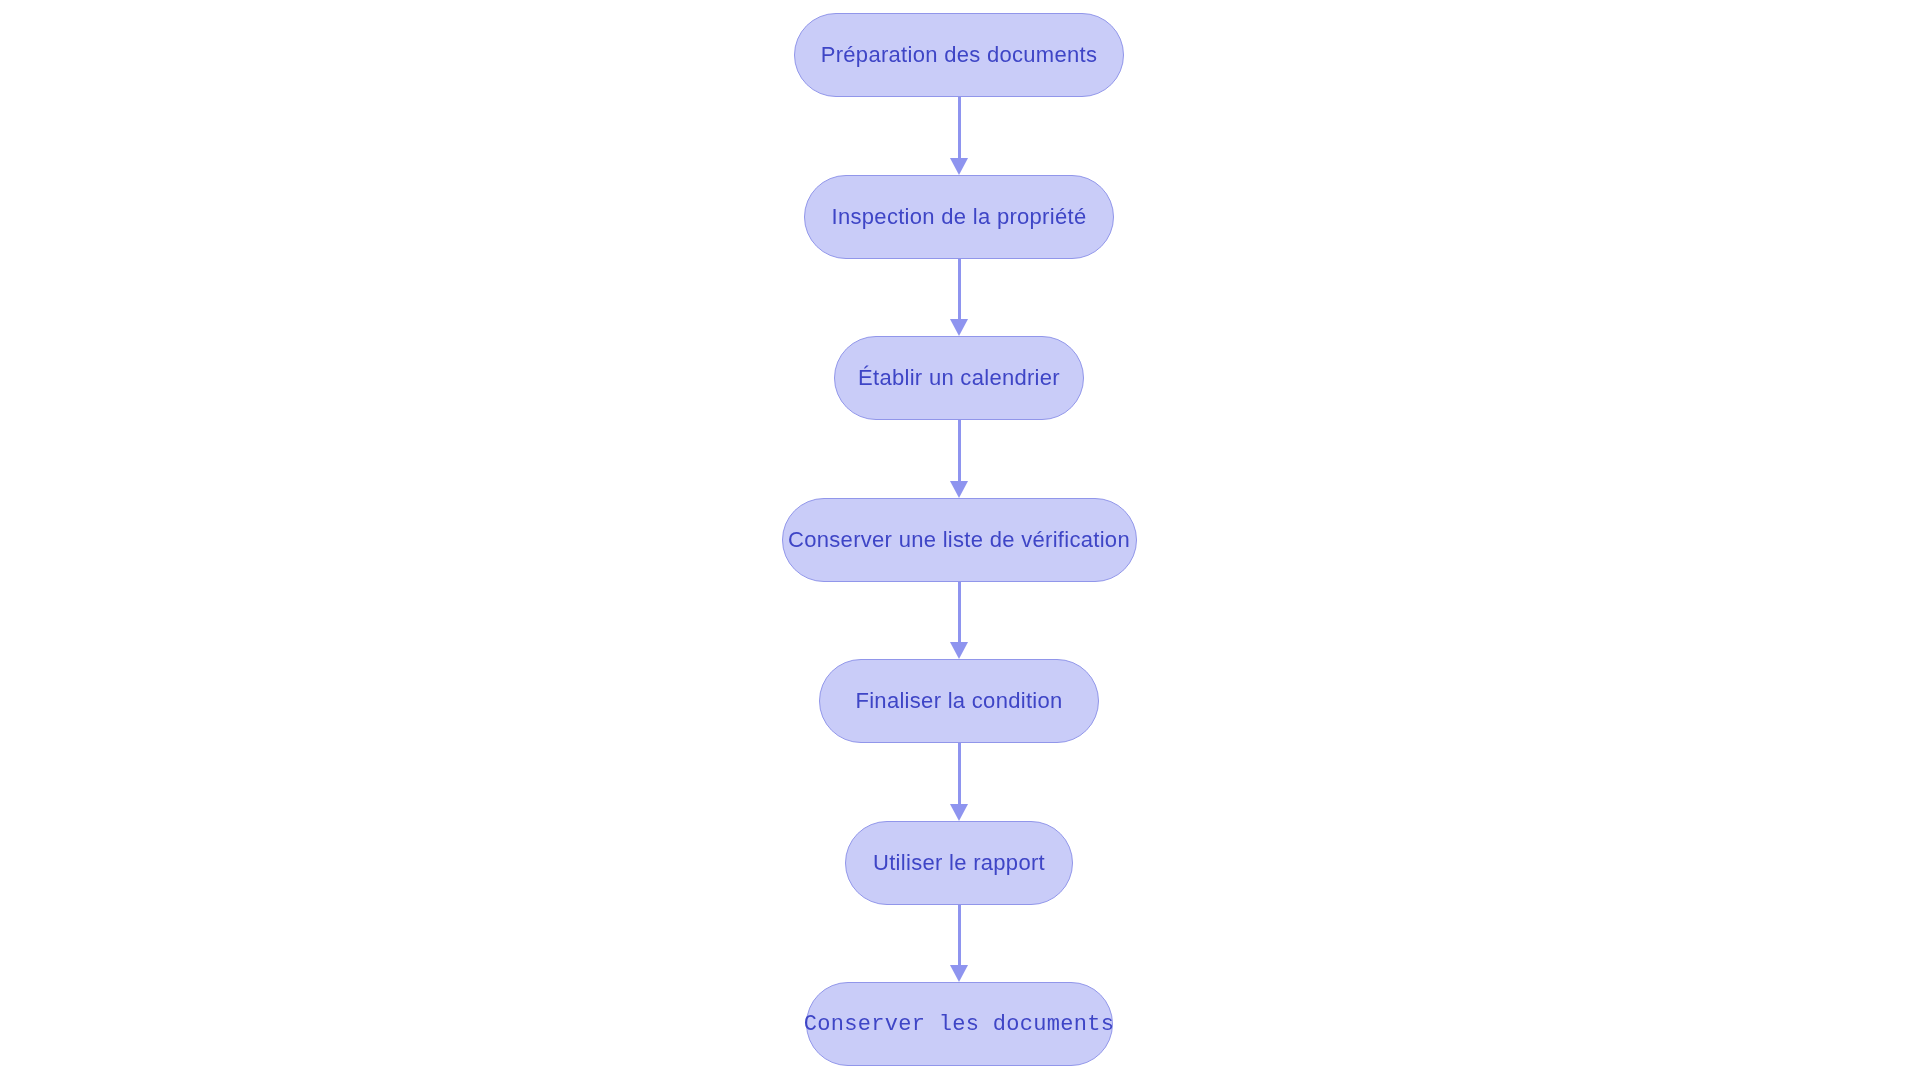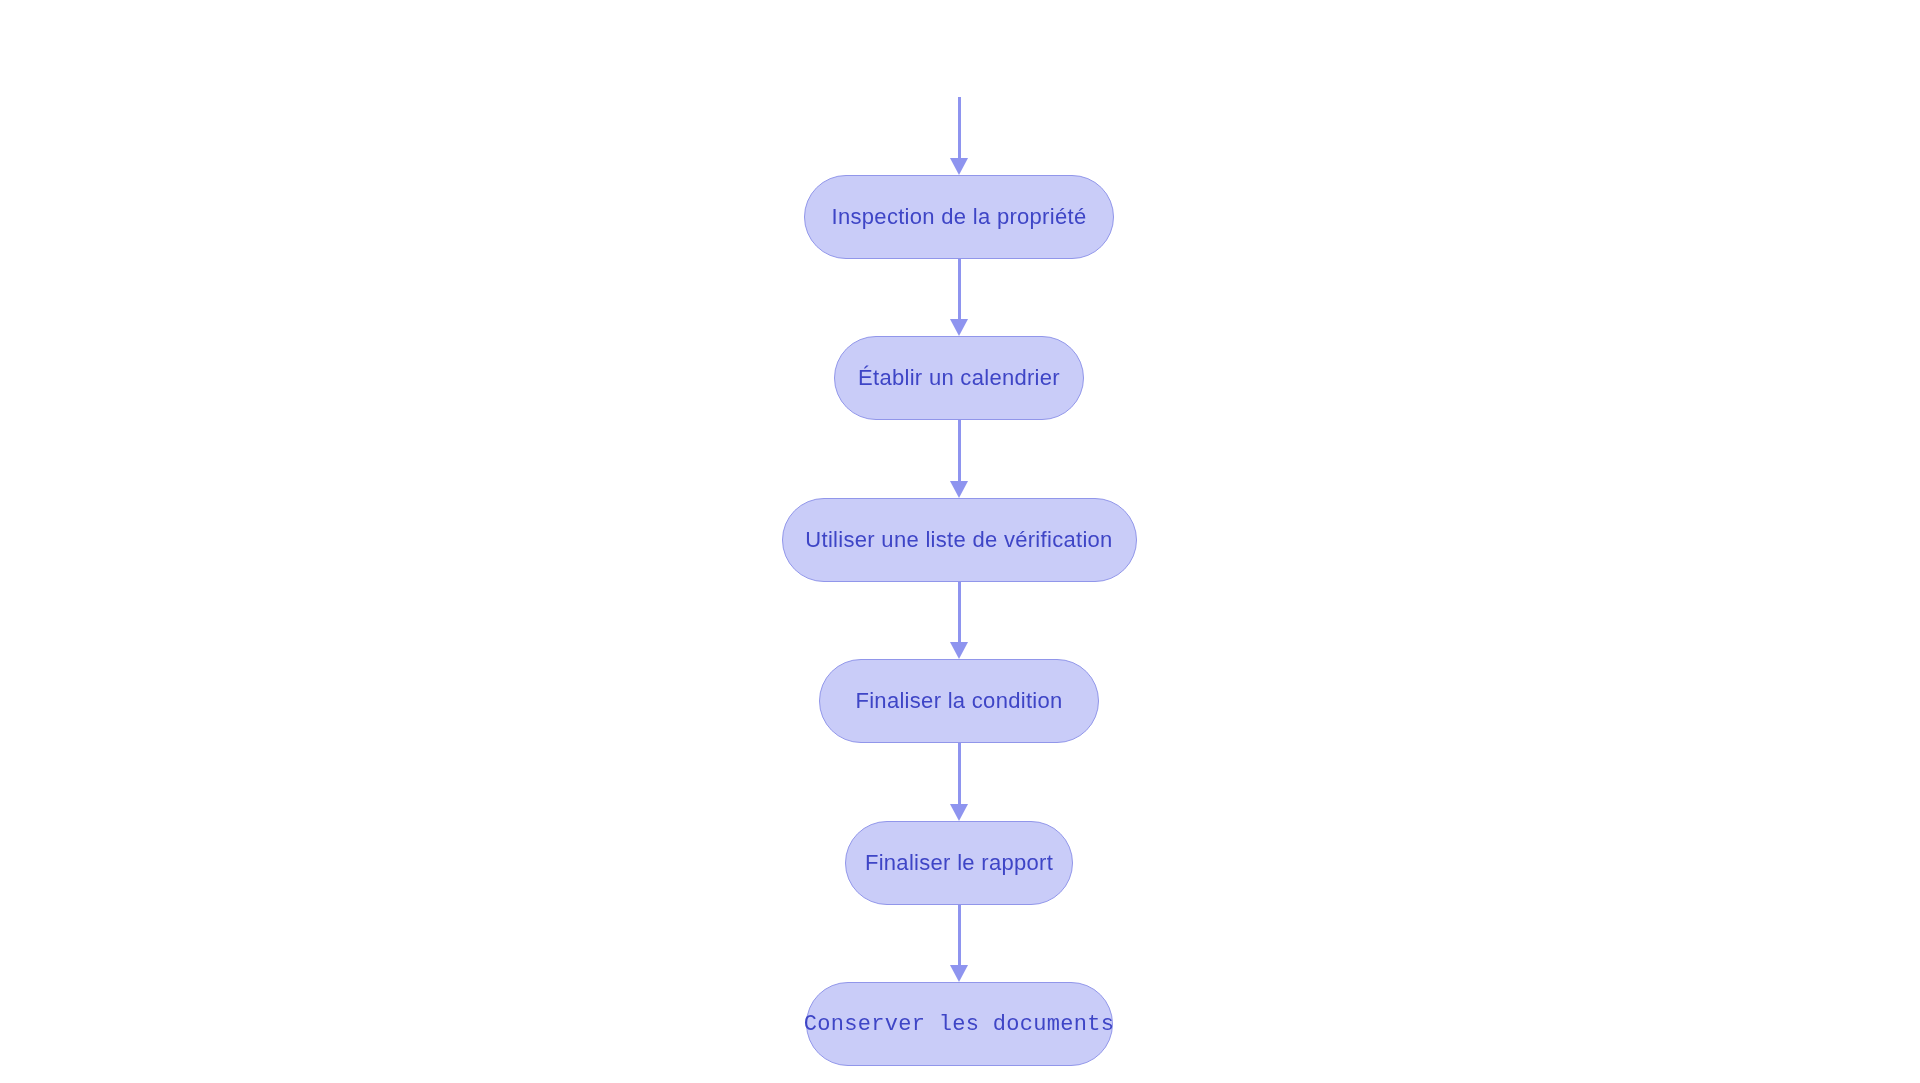--- a/index.html
+++ b/index.html
@@ -42,25 +42,26 @@
     height: 0;
     border-left: 9px solid transparent;
     border-right: 9px solid transparent;
     border-top: 17px solid var(--arrow, #8e94ef);
   }
 </style>
 </head>
 <body>
 
 <div class="canvas" id="canvas">
+    <div class="flow-node" style="left: 794px; top: 13px; width: 330px;">Préparation des documents</div>
     <div class="flow-node" style="left: 834px; top: 336px; width: 250px;">Établir un calendrier</div>
     <div class="flow-node" style="left: 804px; top: 174.5px; width: 310px;">Inspection de la propriété</div>
-    <div class="flow-node" style="left: 781.5px; top: 497.5px; width: 355px;">Utiliser une liste de vérification</div>
+    <div class="flow-node" style="left: 781.5px; top: 497.5px; width: 355px;">Conserver une liste de vérification</div>
     <div class="flow-node" style="left: 819px; top: 659px; width: 280px;">Finaliser la condition</div>
-    <div class="flow-node" style="left: 845px; top: 820.5px; width: 228px;">Finaliser le rapport</div>
+    <div class="flow-node" style="left: 845px; top: 820.5px; width: 228px;">Utiliser le rapport</div>
     <div class="flow-node" style="left: 805.5px; top: 982px; width: 307px; font-family: Liberation Mono, monospace;">Conserver les documents</div>
     <div class="edge-line" style="left: 957.5px; top: 97px; height: 62.5px;"></div>
     <div class="edge-arrowhead" style="left: 950px; top: 157.5px;"></div>
     <div class="edge-line" style="left: 957.5px; top: 258.5px; height: 62.5px;"></div>
     <div class="edge-arrowhead" style="left: 950px; top: 319px;"></div>
     <div class="edge-line" style="left: 957.5px; top: 420px; height: 62.5px;"></div>
     <div class="edge-arrowhead" style="left: 950px; top: 480.5px;"></div>
     <div class="edge-line" style="left: 957.5px; top: 581.5px; height: 62.5px;"></div>
     <div class="edge-arrowhead" style="left: 950px; top: 642px;"></div>
     <div class="edge-line" style="left: 957.5px; top: 743px; height: 62.5px;"></div>

